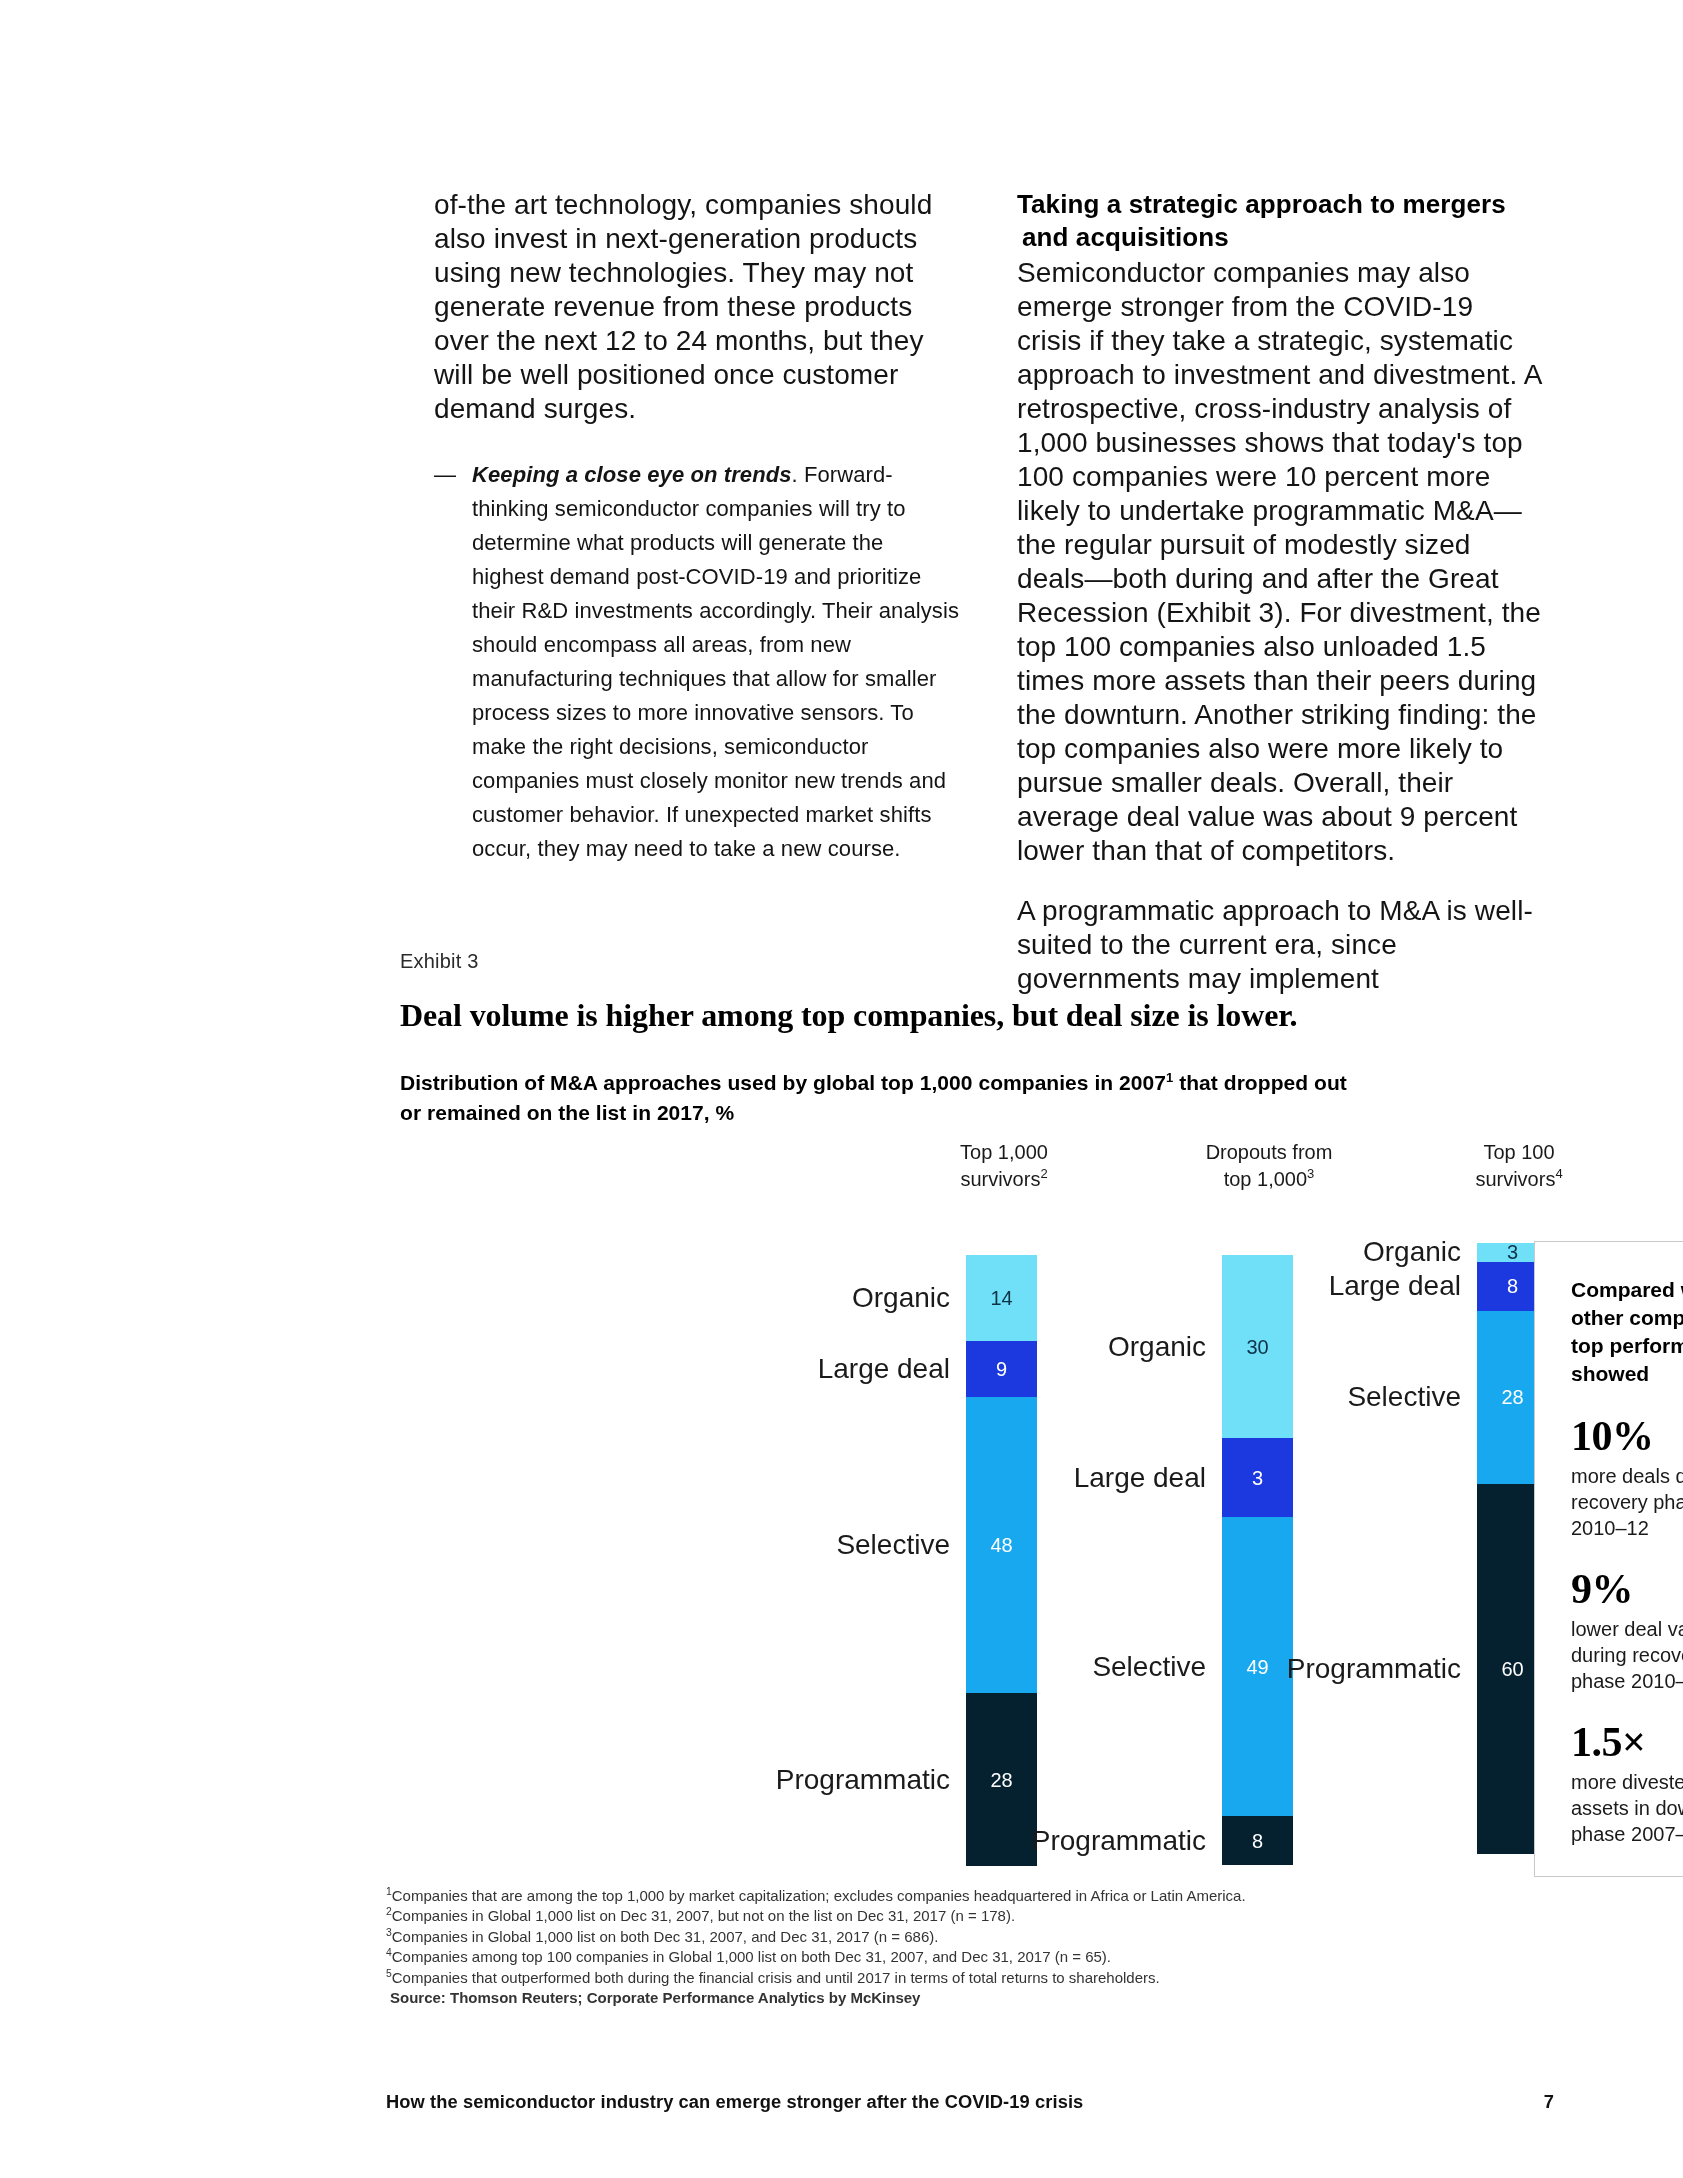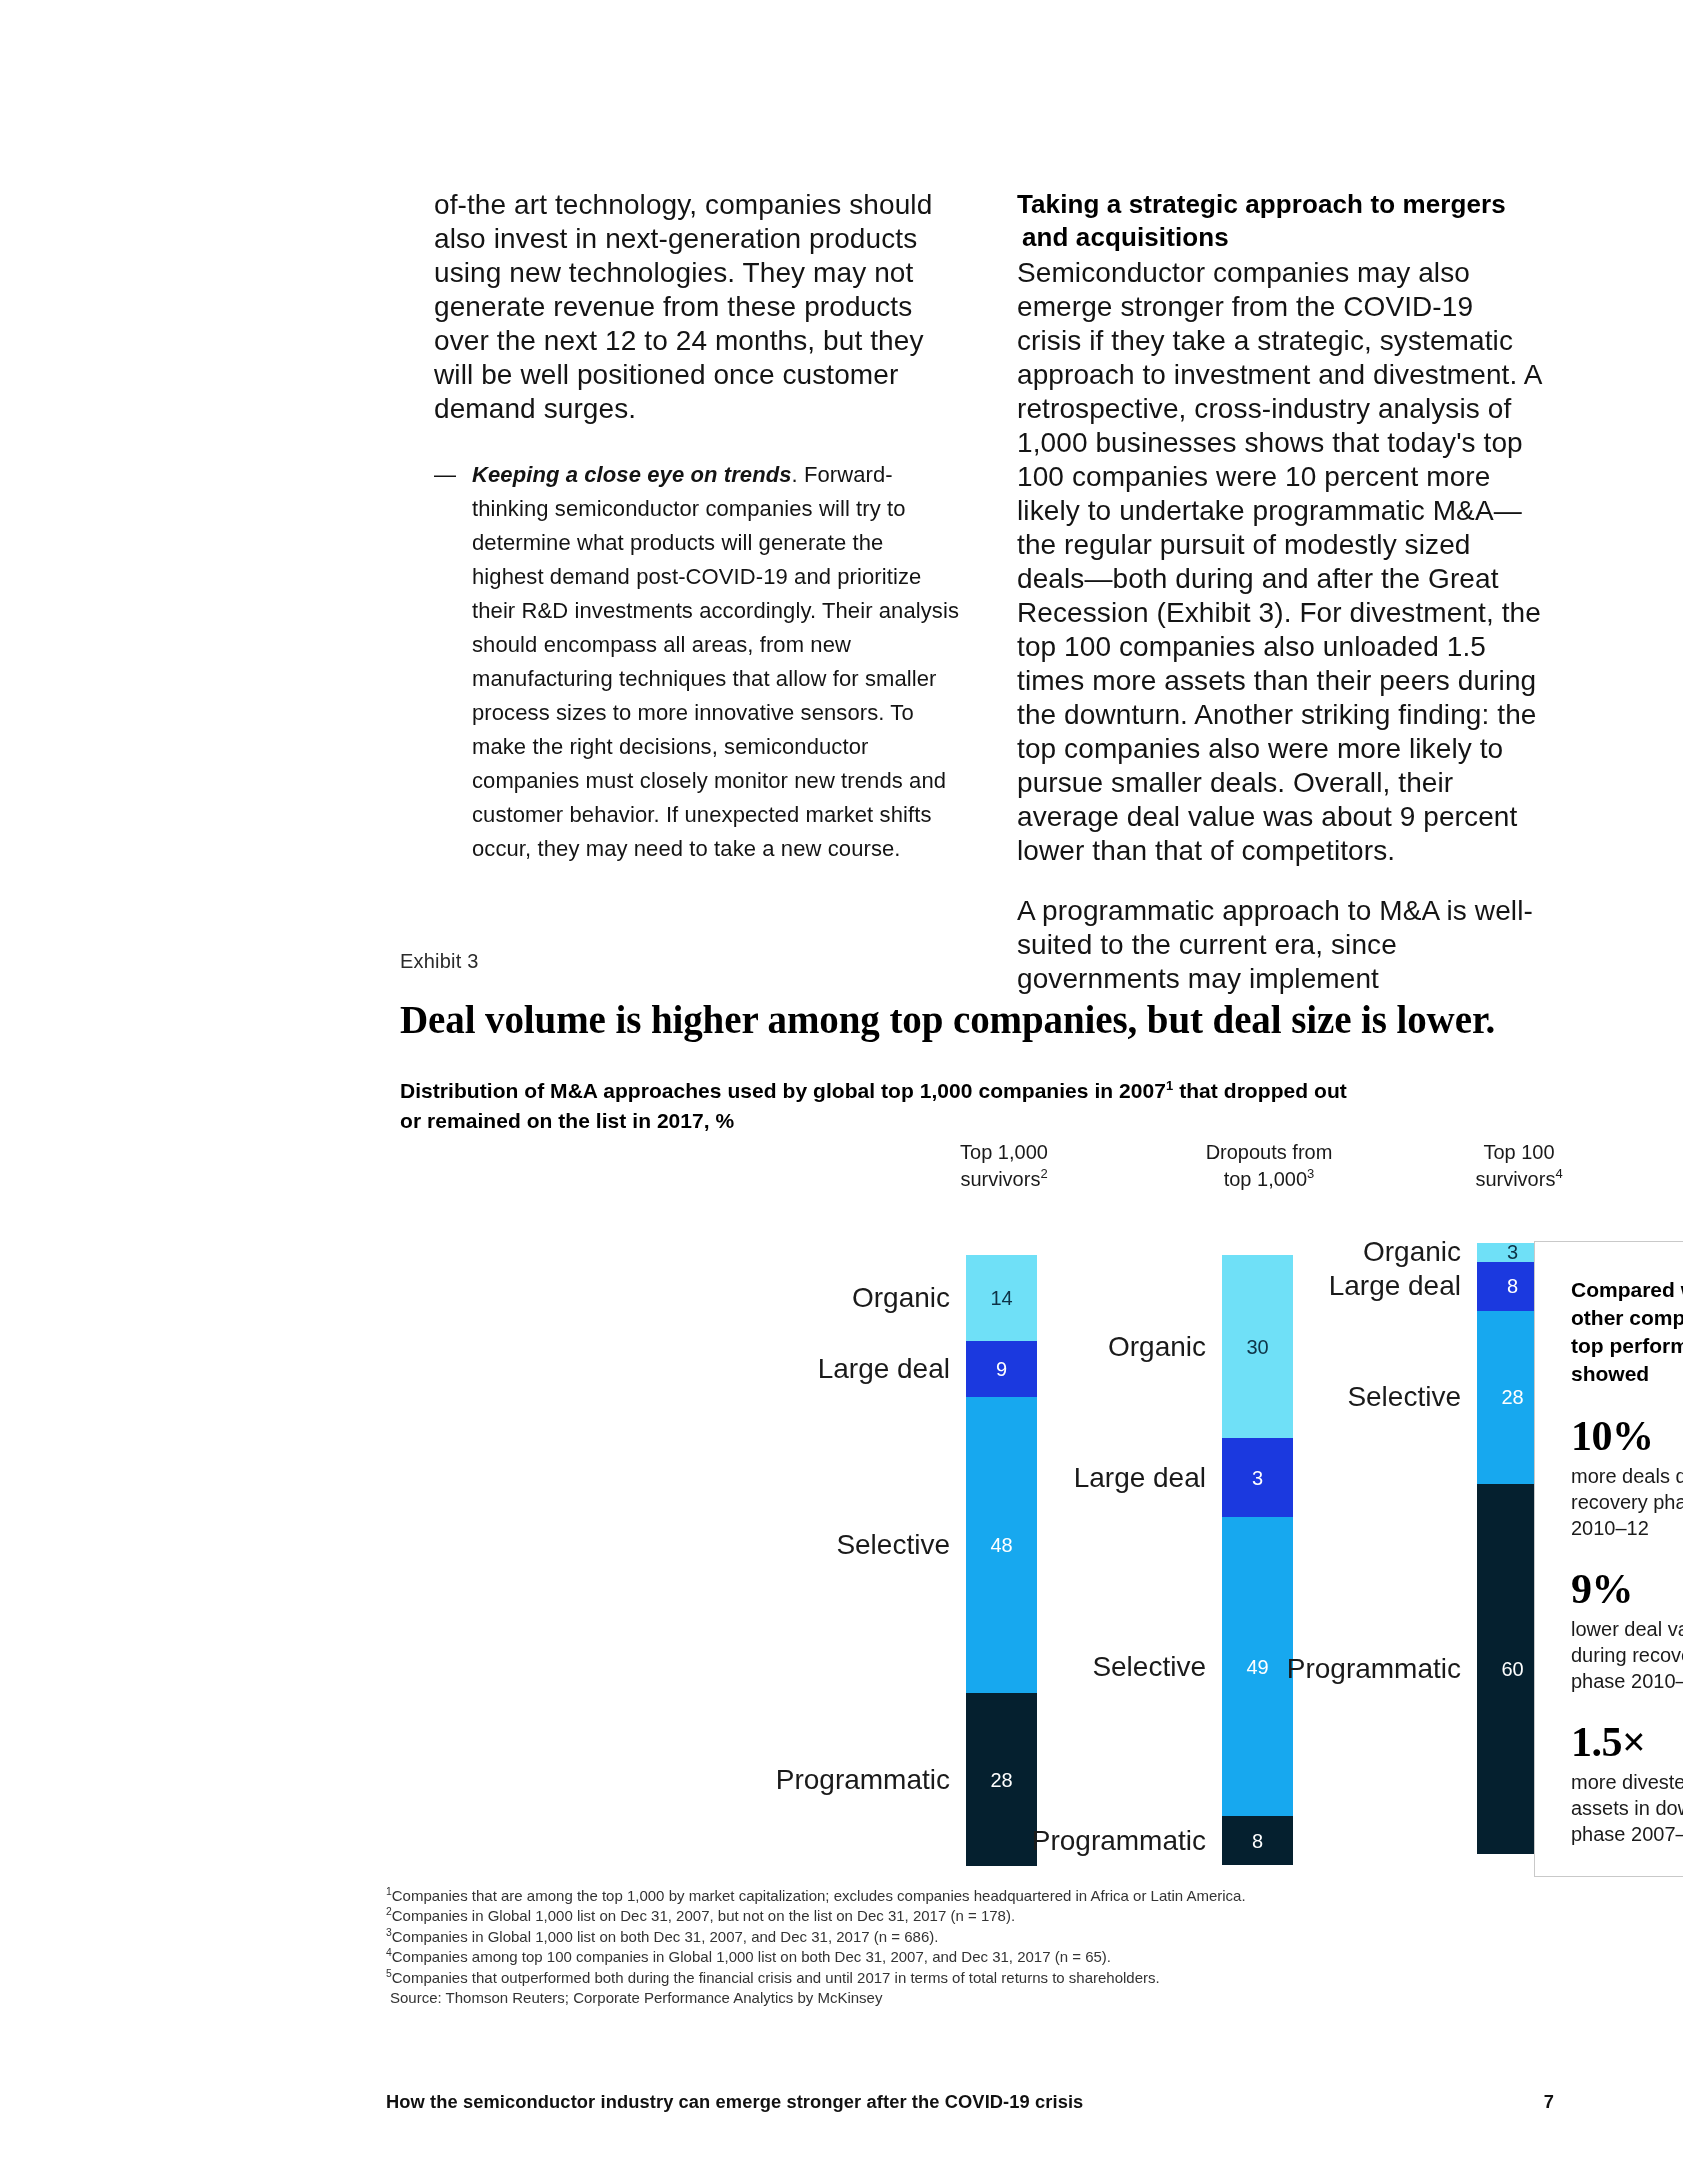--- a/index.html
+++ b/index.html
@@ -19,21 +19,21 @@
   h3.subhead{margin:0 0 2px 0;font-size:26px;line-height:33px;font-weight:700;color:#000;letter-spacing:0.1px;}
   h3.subhead .l2{display:block;padding-left:5px;}
   .bullet{display:flex;gap:0;margin-top:32px;}
   .bullet .dash{width:38px;flex:0 0 38px;font-size:22px;line-height:34px;color:#141414;}
   .bullet .btxt{flex:1;font-size:22px;line-height:34px;color:#141414;letter-spacing:0.1px;}
   .bullet .btxt i{font-style:italic;font-weight:600;}
 
   
   .exhibit{position:absolute;left:400px;top:950px;width:1139px;}
   .ex-label{font-size:20px;color:#2b2b2b;letter-spacing:0.2px;}
-  .ex-title{font-family:"Liberation Serif", serif;font-size:39px;font-weight:700;color:#000;margin-top:24px;letter-spacing:-0.1px;}
+  .ex-title{font-family:"Liberation Serif", serif;font-size:32px;font-weight:700;color:#000;margin-top:24px;letter-spacing:-0.1px;}
   .ex-sub{margin-top:34px;font-size:21px;font-weight:700;line-height:30px;color:#000;letter-spacing:0.05px;}
   .ex-sub sup{font-size:13px;font-weight:700;vertical-align:super;line-height:0;}
 
   
   .chart{position:absolute;left:400px;top:1139px;width:1139px;height:752px;}
   .colhead{position:absolute;text-align:center;font-size:20px;line-height:27px;color:#1a1a1a;}
   .colhead sup{font-size:13px;vertical-align:super;line-height:0;}
 
   .bar{position:absolute;width:71px;}
   .seg{position:relative;width:100%;box-sizing:border-box;}
@@ -46,21 +46,21 @@
   .callout-inner{padding:34px 30px 20px 36px;}
   .co-lead{font-size:21px;line-height:28px;font-weight:600;color:#000;}
   .co-stat{margin-top:26px;}
   .co-num{font-family:"Liberation Serif", serif;font-size:42px;font-weight:700;color:#000;line-height:1.05;letter-spacing:-0.5px;}
   .co-desc{font-size:20px;line-height:26px;color:#1a1a1a;margin-top:5px;}
 
   
   .foot{position:absolute;left:386px;top:1886px;width:1139px;}
   .foot div{font-size:15px;line-height:20.4px;color:#333;}
   .foot sup{font-size:10.4px;vertical-align:super;line-height:0;}
-  .foot .src{padding-left:4px;}
+  .foot .src{padding-left:4px;font-weight:bold;}
 
   .pagefoot{position:absolute;left:386px;top:2091px;width:1168px;display:flex;justify-content:space-between;align-items:baseline;}
   .pagefoot .t{font-size:18.3px;font-weight:700;color:#111;letter-spacing:0.1px;}
   .pagefoot .n{font-size:18.3px;font-weight:700;color:#111;}
 </style>
 </head>
 <body>
 
 <div class="page">
 

